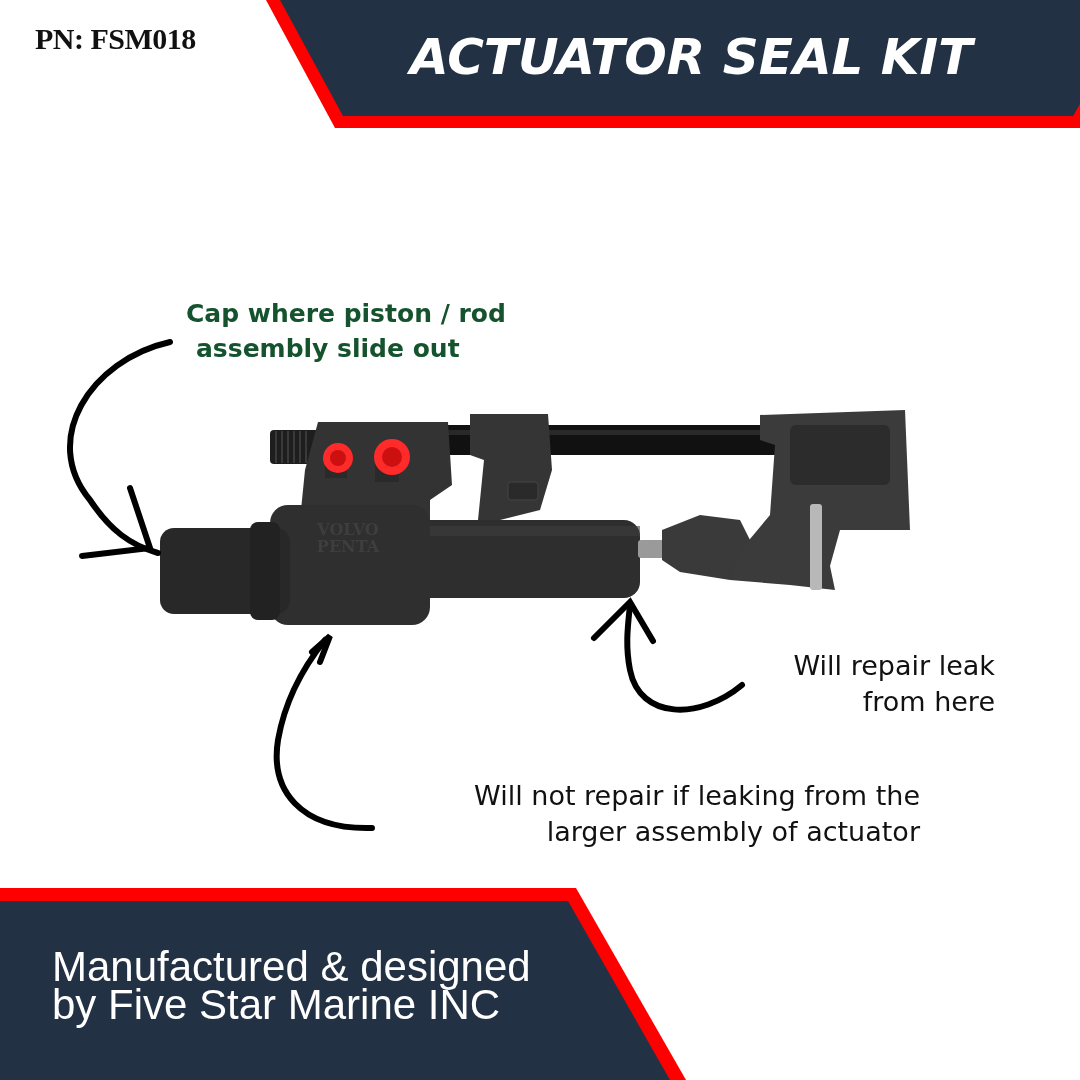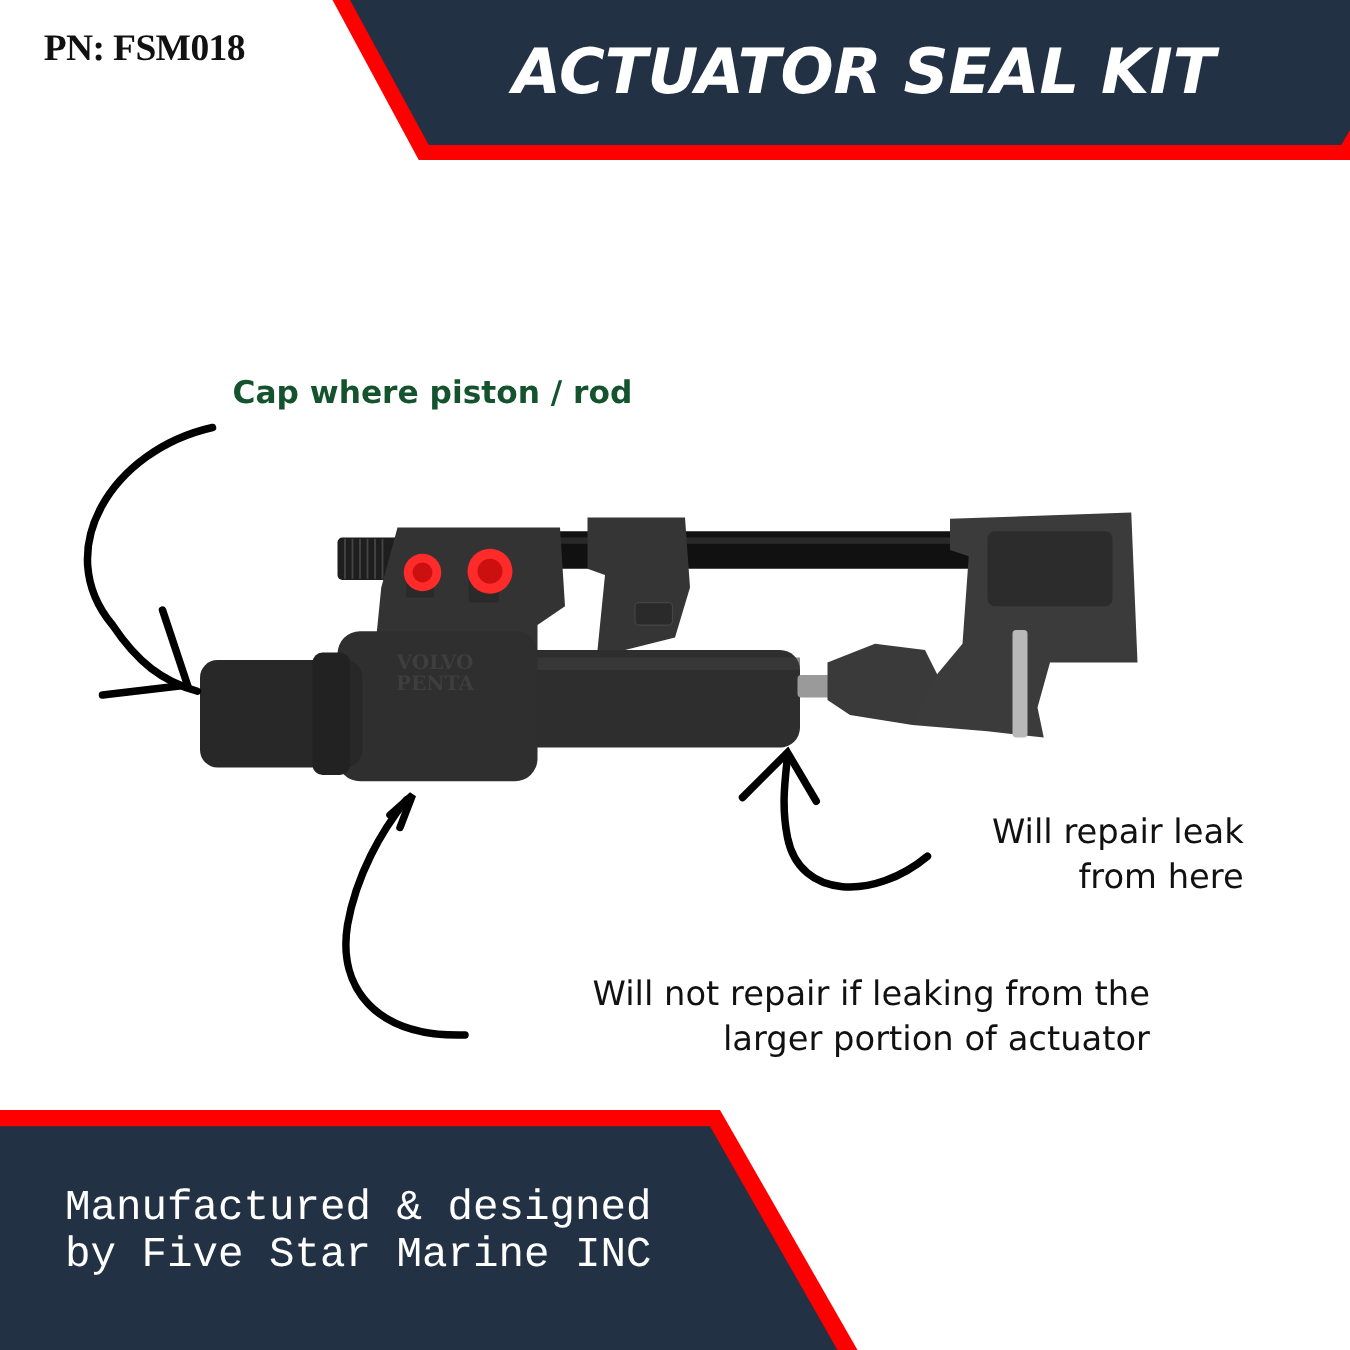--- a/index.html
+++ b/index.html
@@ -6,21 +6,21 @@
   body { width:1080px; height:1080px; position:relative; overflow:hidden; font-family:"DejaVu Sans", sans-serif; }
   .layer { position:absolute; left:0; top:0; }
   .pn { position:absolute; left:35px; top:22px; font-family:Liberation Serif, serif; font-weight:bold; font-size:30px; color:#111; letter-spacing:-0.5px; }
   .title { position:absolute; left:410px; top:28px; width:620px; font-family:"DejaVu Sans", sans-serif; font-weight:bold; font-size:50px; color:#ffffff; letter-spacing:0px; white-space:nowrap;font-style:italic; }
   .callout { position:absolute; font-family:"DejaVu Sans", sans-serif; font-weight:bold; color:#14532d; font-size:25px; line-height:35px; }
   .callout.light { font-weight:normal; color:#111; font-size:27px; line-height:36px; }
   .c1 { left:186px; top:296px; width:400px; }
   .c1 .l2 { padding-left:10px; }
   .c2 { left:735px; top:648px; width:260px; text-align:right; }
   .c3 { left:360px; top:778px; width:560px; text-align:right; }
-  .footer-text { position:absolute; left:52px; top:948px; font-family:Liberation Mono, monospace; font-size:34px; line-height:38px; color:#ffffff; }
+  .footer-text { position:absolute; left:52px; top:948px; font-family:Liberation Sans, sans-serif; font-size:42px; line-height:38px; color:#ffffff; }
 </style>
 </head>
 <body>
 
 <svg class="layer" width="1080" height="1080" viewBox="0 0 1080 1080">
 
   <polygon points="266,0 1080,0 1080,128 335,128" fill="#ff0000"></polygon>
   <polygon points="280,0 1080,0 1080,104 1073,116 343,116" fill="#223144"></polygon>
 
   <polygon points="0,888 576,888 686,1080 0,1080" fill="#ff0000"></polygon>
@@ -88,28 +88,29 @@
     <path d="M372,828 C300,830 270,790 278,740 C285,700 305,665 325,640"></path>
     <path d="M312,652 L330,636 L320,662"></path>
   </g>
 </svg>
 
 <div class="pn">PN: FSM018</div>
 <div class="title">ACTUATOR SEAL KIT</div>
 
 <div class="callout c1">
   <div>Cap where piston / rod</div>
+  <div class="l2">assembly slide out</div>
 </div>
 
 <div class="callout light c2">
   <div>Will repair leak</div>
   <div>from here</div>
 </div>
 
 <div class="callout light c3">
   <div>Will not repair if leaking from the</div>
-  <div>larger portion of actuator</div>
+  <div>larger assembly of actuator</div>
 </div>
 
 <div class="footer-text">
   <div>Manufactured &amp; designed</div>
   <div>by Five Star Marine INC</div>
 </div>
 
 </body></html>

